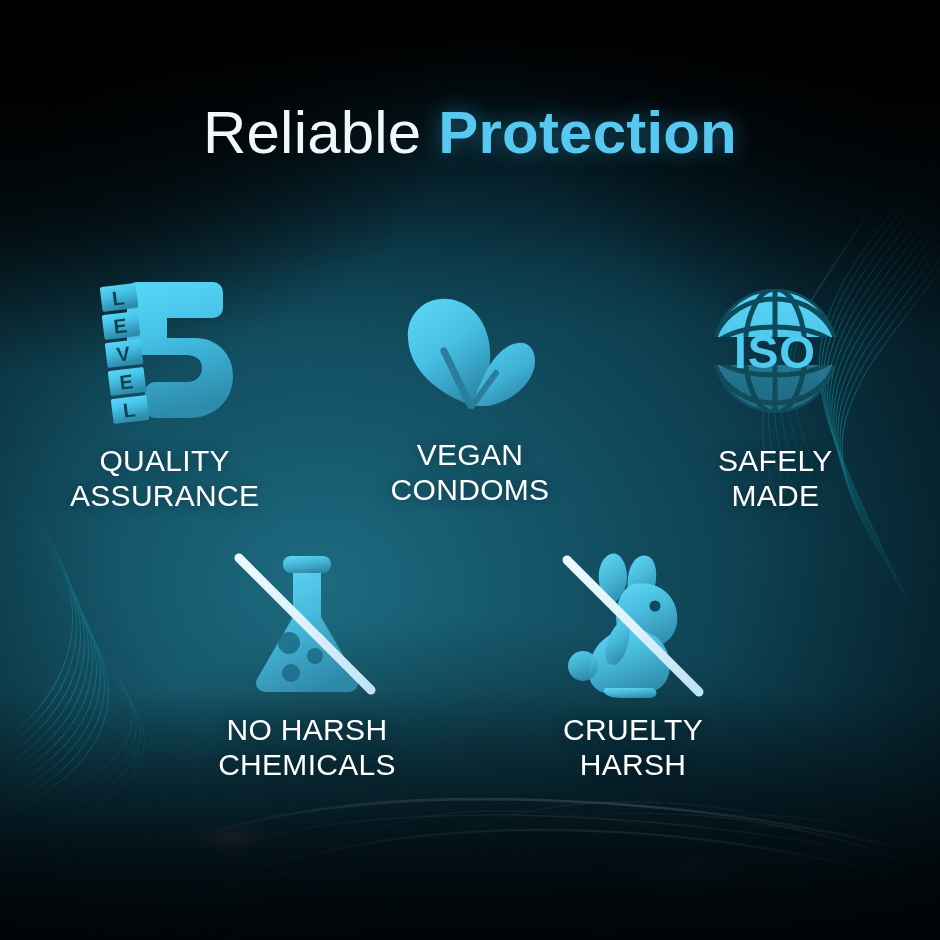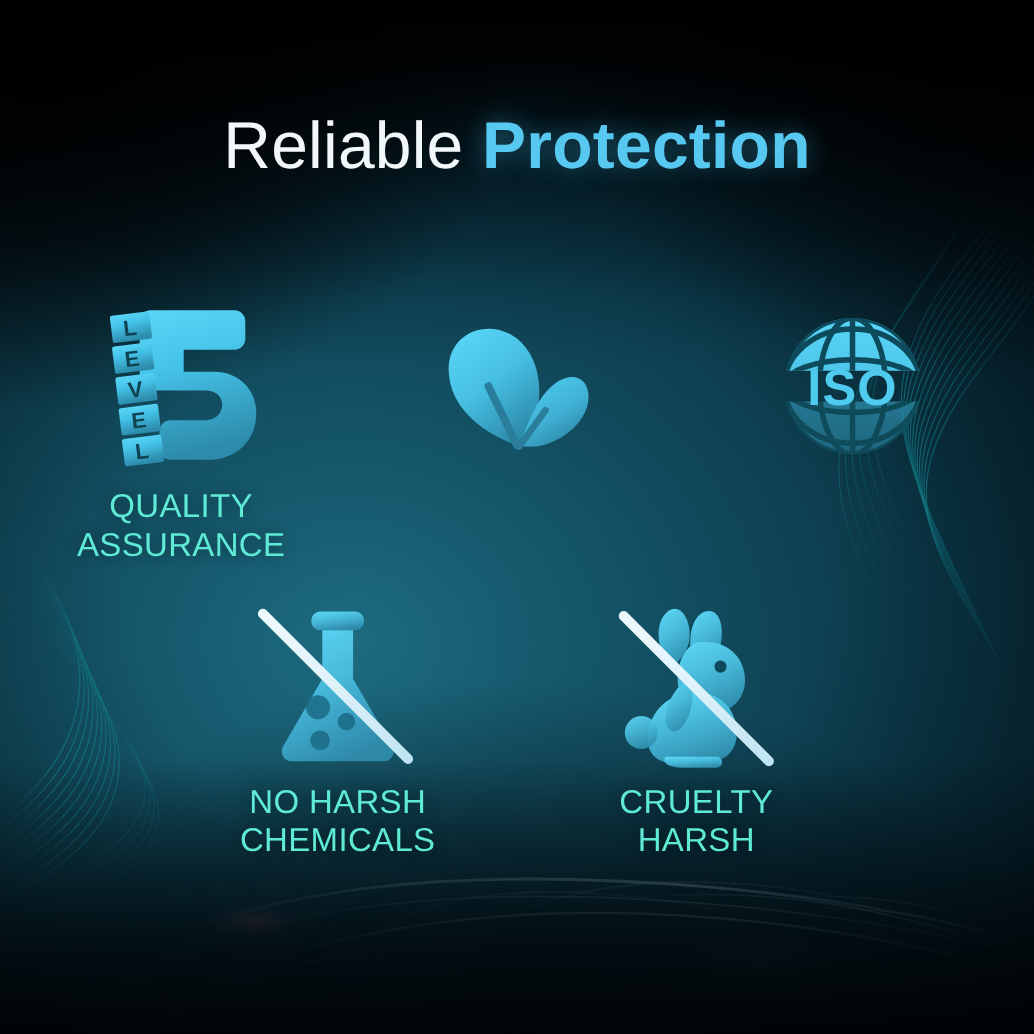--- a/index.html
+++ b/index.html
@@ -95,21 +95,21 @@
   .icon-wrap {
     height: 152px;
     display: flex;
     align-items: center;
     justify-content: center;
   }
   .icon-wrap.tall { height: 158px; }
   .feature-label {
     margin-top: 14px;
     text-align: center;
-    color: #5eead4;
+    color: #ffffff;
     font-size: 30px;
     line-height: 1.15;
     font-weight: 400;
     letter-spacing: 0.3px;
     text-shadow: 0 0 14px rgba(0,0,0,0.45);
     white-space: pre-line;
   }
   .feature-label.lower { margin-top: 10px; }
 
   svg { display: block; overflow: visible; }
@@ -290,20 +290,22 @@
             <path d="M70 118 C 38 106, 10 84, 8 52 C 6 26, 26 10, 48 12
                      C 72 14, 88 36, 90 62 C 92 88, 82 108, 70 118 Z" fill="url(#gLeafA)"></path>
 
             <path d="M71 119 C 80 100, 86 76, 104 62 C 120 50, 134 56, 135 72
                      C 136 94, 114 114, 88 119 Z" fill="url(#gLeafB)"></path>
 
             <path d="M70 118 L 44 64" stroke="#2a7d9b" stroke-width="7" stroke-linecap="round" fill="none"></path>
             <path d="M72 119 L 96 86" stroke="#2a7d9b" stroke-width="6" stroke-linecap="round" fill="none"></path>
           </svg>
         </div>
+        <div class="feature-label">VEGAN
+CONDOMS</div>
       </div>
 
       <div class="feature">
         <div class="icon-wrap tall">
           <svg width="136" height="140" viewBox="0 0 136 140">
             <defs>
               <linearGradient id="gGlobeTop" x1="0" y1="0" x2="0" y2="1">
                 <stop offset="0%" stop-color="#58d5f7"></stop>
                 <stop offset="100%" stop-color="#3fb3d6"></stop>
               </linearGradient>
@@ -344,20 +346,22 @@
                   <ellipse cx="68" cy="70" rx="62" ry="24"></ellipse>
                   <line x1="68" y1="4" x2="68" y2="136"></line>
                   <ellipse cx="68" cy="70" rx="62" ry="52"></ellipse>
                 </g>
               </g>
             </g>
 
             <text x="68" y="87" text-anchor="middle" font-family="'Liberation Sans', sans-serif" font-weight="700" font-size="46" letter-spacing="1" fill="#4fcbef">ISO</text>
           </svg>
         </div>
+        <div class="feature-label">SAFELY
+MADE</div>
       </div>
 
     </div>
 
     <div class="grid-row row-bottom">
 
       <div class="feature">
         <div class="icon-wrap tall">
           <svg width="152" height="152" viewBox="0 0 152 152">
             <defs>

